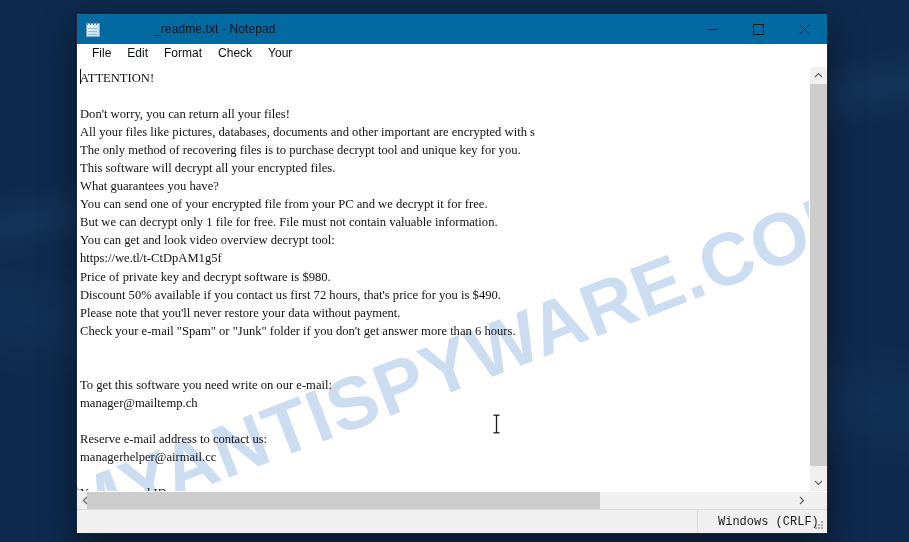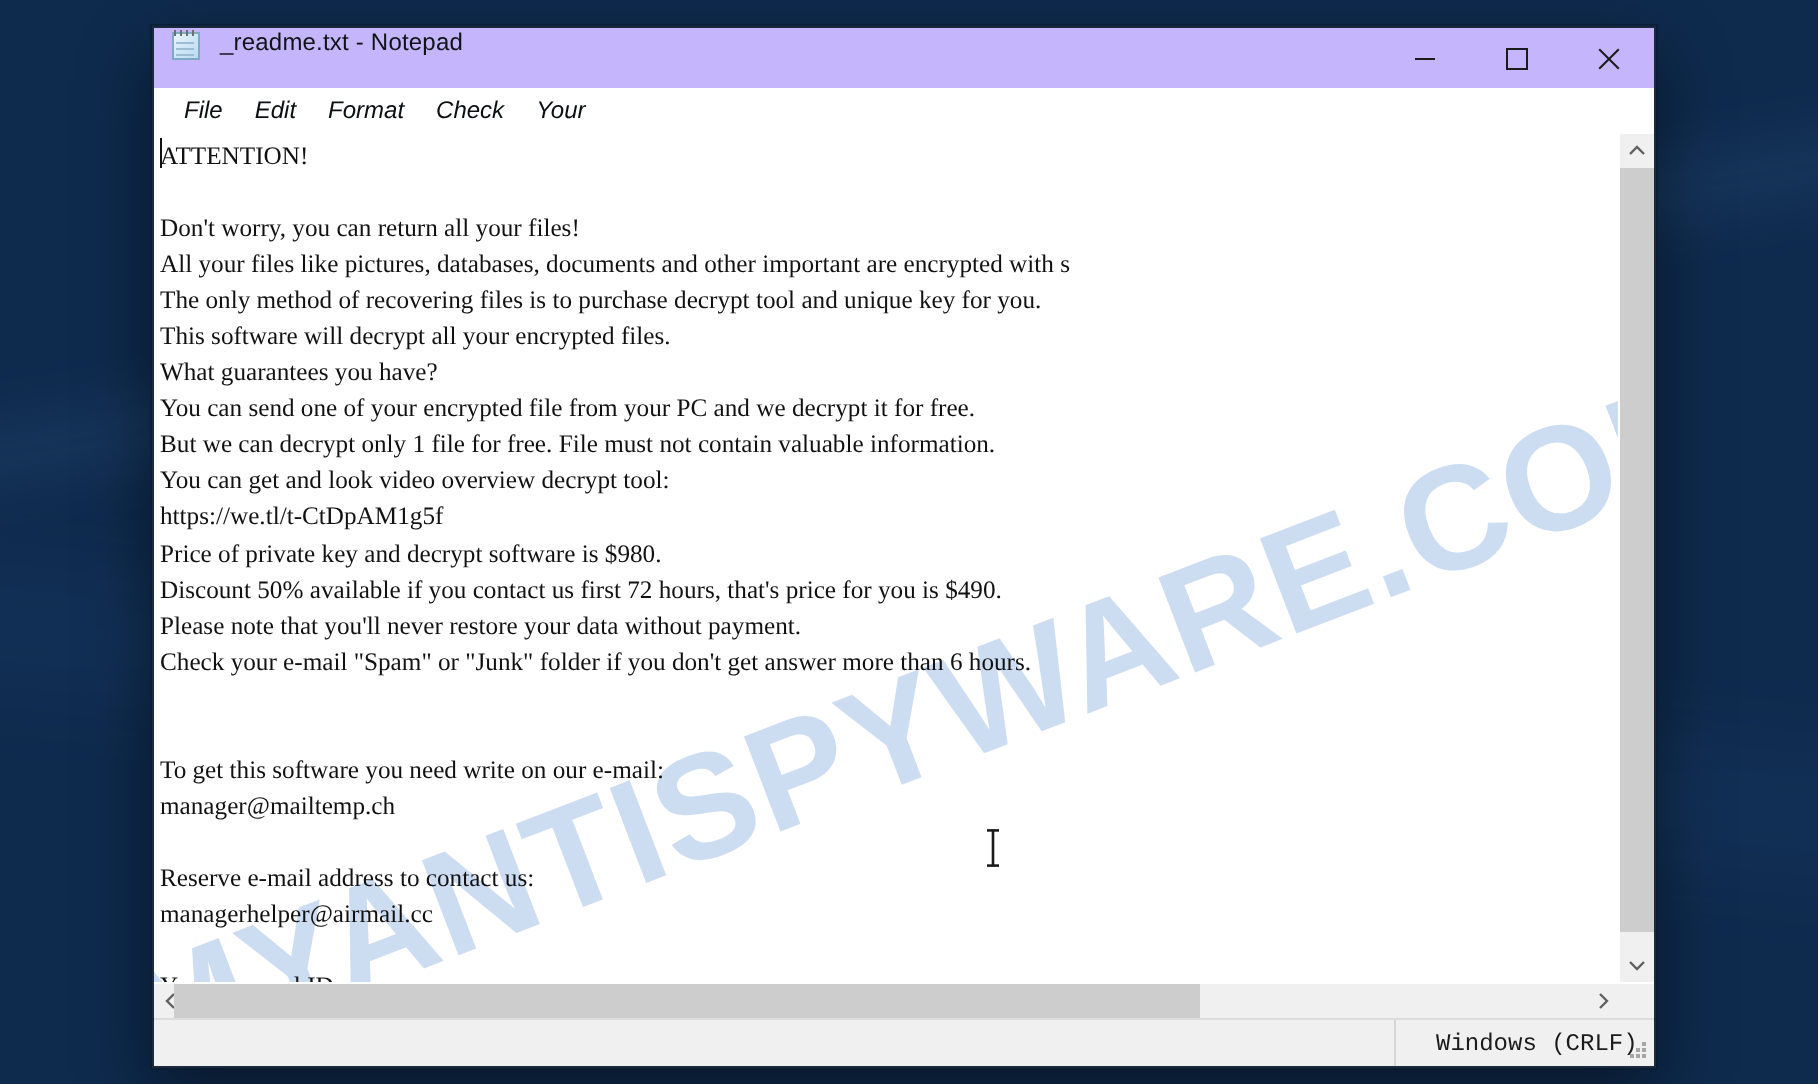--- a/index.html
+++ b/index.html
@@ -59,24 +59,25 @@
     display: flex;
     flex-direction: column;
     box-sizing: border-box;
     overflow: hidden;
   }
 
   
   .titlebar {
     height: 30px;
     min-height: 30px;
-    background: #c4b5fd;
-    display: flex;
-    align-items: flex-start;
-    position: relative;
+    background: #0369a1;
+    display: flex;
+    align-items: center;
+    position: relative;
+    gap: 44px;
   }
   .np-icon {
     width: 17px;
     height: 17px;
     margin-left: 8px;
     margin-right: 8px;
     position: relative;
     flex: none;
   }
   .np-icon .pad {
@@ -119,24 +120,22 @@
     color: #1b1b1b;
   }
   .win-btn svg { display: block; }
 
   
   .menubar {
     height: 22px;
     min-height: 22px;
     background: #ffffff;
     display: flex;
-    align-items: center;
     padding-left: 7px;
     box-sizing: border-box;
-    font-style: italic;
   }
   .menu-item {
     font-size: 12px;
     color: #0b0e12;
     padding: 2px 8px 3px 8px;
     white-space: nowrap;
   }
 
   
   .editor-wrap {

